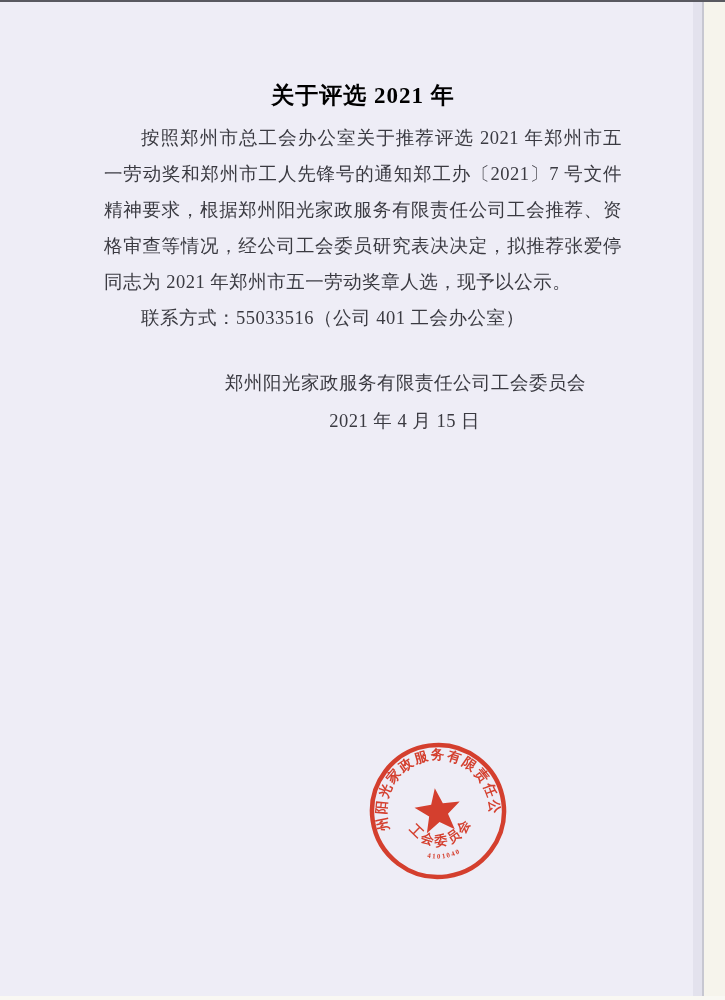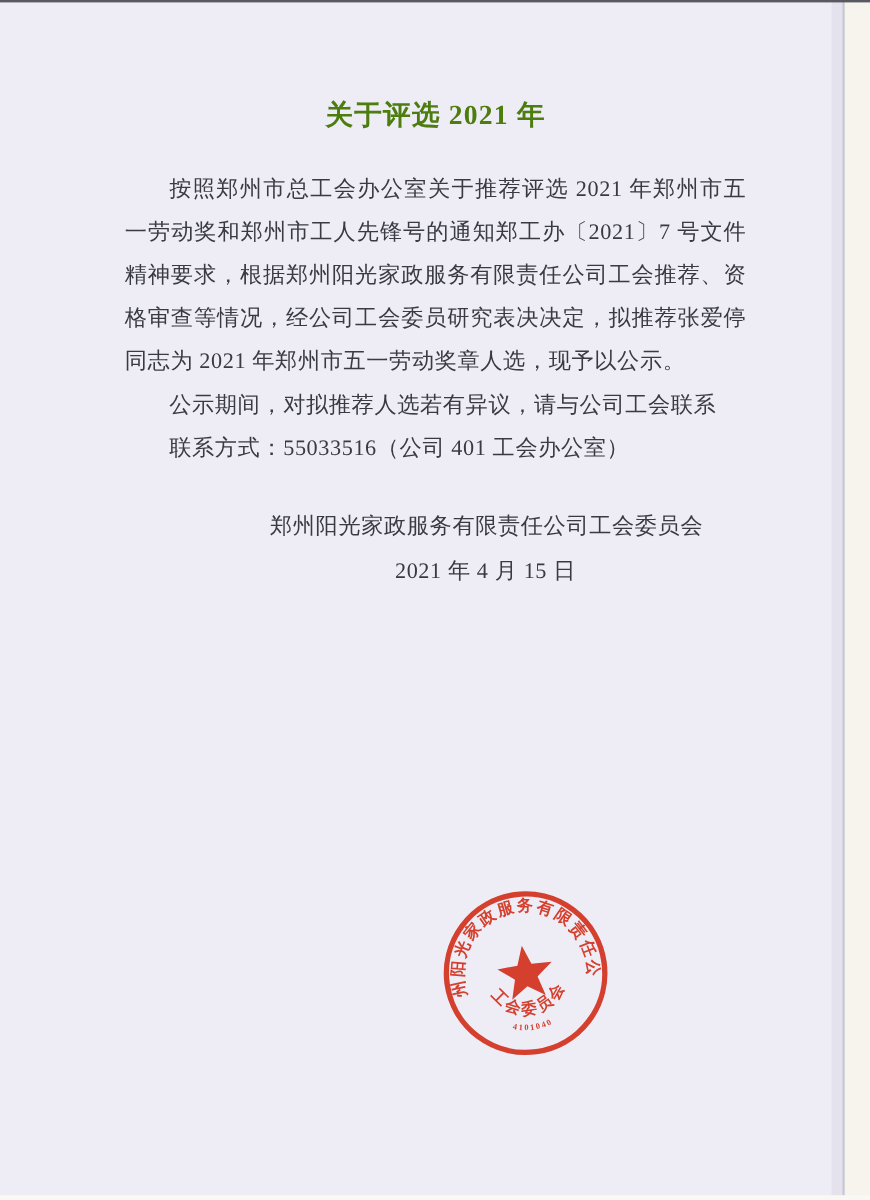--- a/index.html
+++ b/index.html
@@ -24,24 +24,24 @@
     left: 104px;
     top: 76px;
     width: 518px;
     color: #3a3a41;
   }
   .title-line {
     text-align: center;
     font-weight: bold;
     font-size: 23px;
     line-height: 40px;
-    color: #4d7c0f;
+    color: #000000;
     letter-spacing: 1px;
   }
-  .body-text { margin-top: 24px; }
+  .body-text { margin-top: 4px; }
   .body-text p {
     margin: 0;
     font-size: 18.5px;
     line-height: 36px;
     text-align: justify;
     text-indent: 2em;
     letter-spacing: 0.5px;
   }
   .sig-line {
     margin-top: 28px;
@@ -86,21 +86,20 @@
   <div class="edge-right-line"></div>
   <div class="edge-right"></div>
   <div class="edge-top"></div>
   <div class="edge-bottom"></div>
 
   <div class="content">
     <div class="title-line">关于评选 2021 年</div>
 
     <div class="body-text">
       <p>按照郑州市总工会办公室关于推荐评选 2021 年郑州市五一劳动奖和郑州市工人先锋号的通知郑工办〔2021〕7 号文件精神要求，根据郑州阳光家政服务有限责任公司工会推荐、资格审查等情况，经公司工会委员研究表决决定，拟推荐张爱停同志为 2021 年郑州市五一劳动奖章人选，现予以公示。</p>
-      <p>公示期间，对拟推荐人选若有异议，请与公司工会联系</p>
       <p>联系方式：55033516（公司 401 工会办公室）</p>
     </div>
 
     <div class="sig-line">郑州阳光家政服务有限责任公司工会委员会</div>
     <div class="date-line">2021 年 4 月 15 日</div>
   </div>
 
   <svg class="seal" viewBox="0 0 150 150">
     <defs>
       <path id="sealArcTop" d="M 26.1 92.8 A 52 52 0 1 1 123.9 92.8" fill="none"></path>

